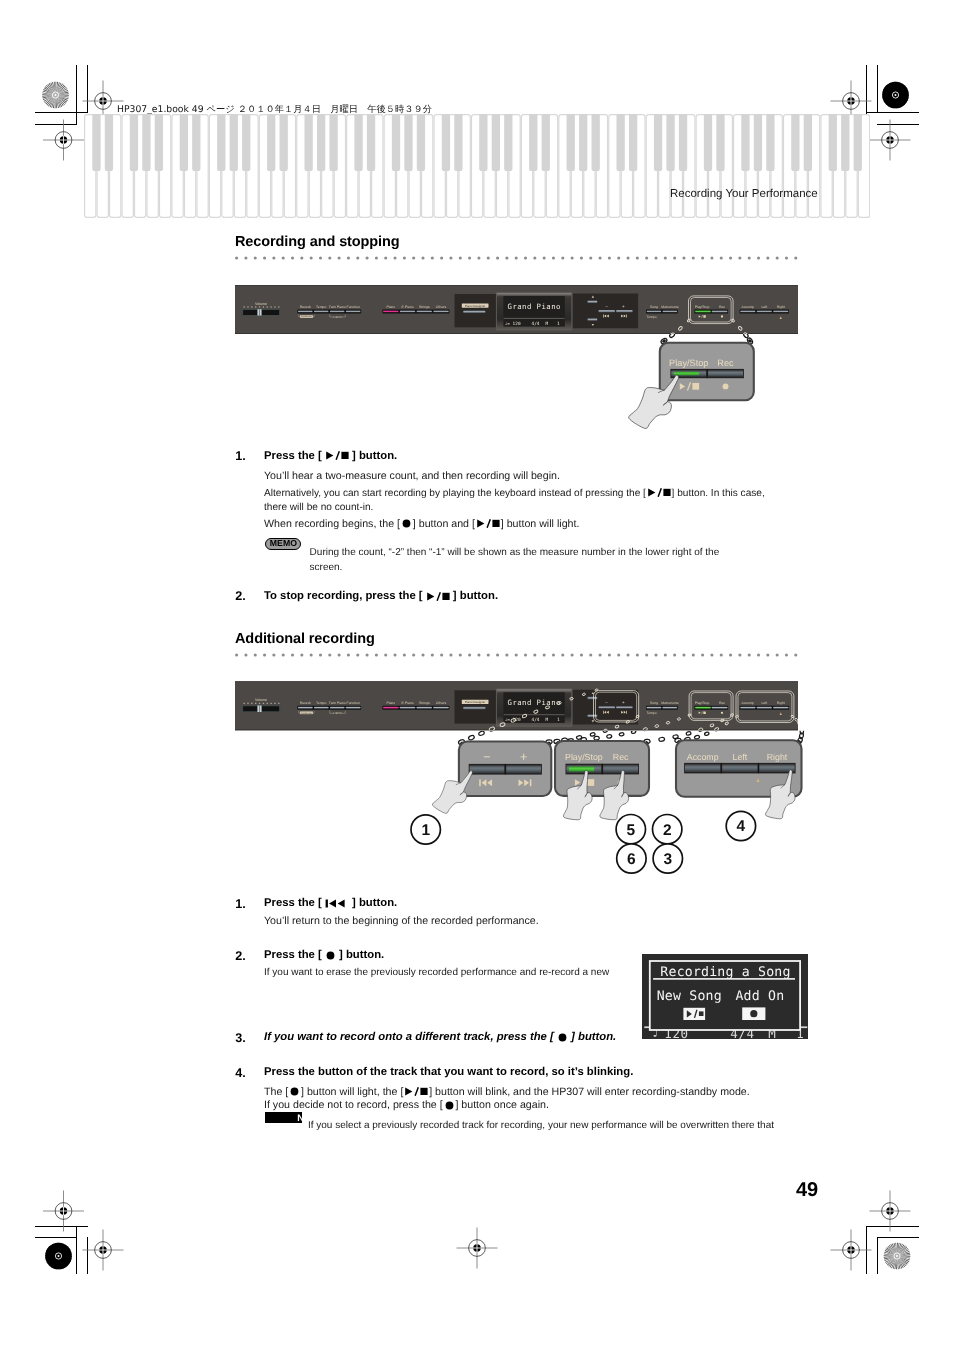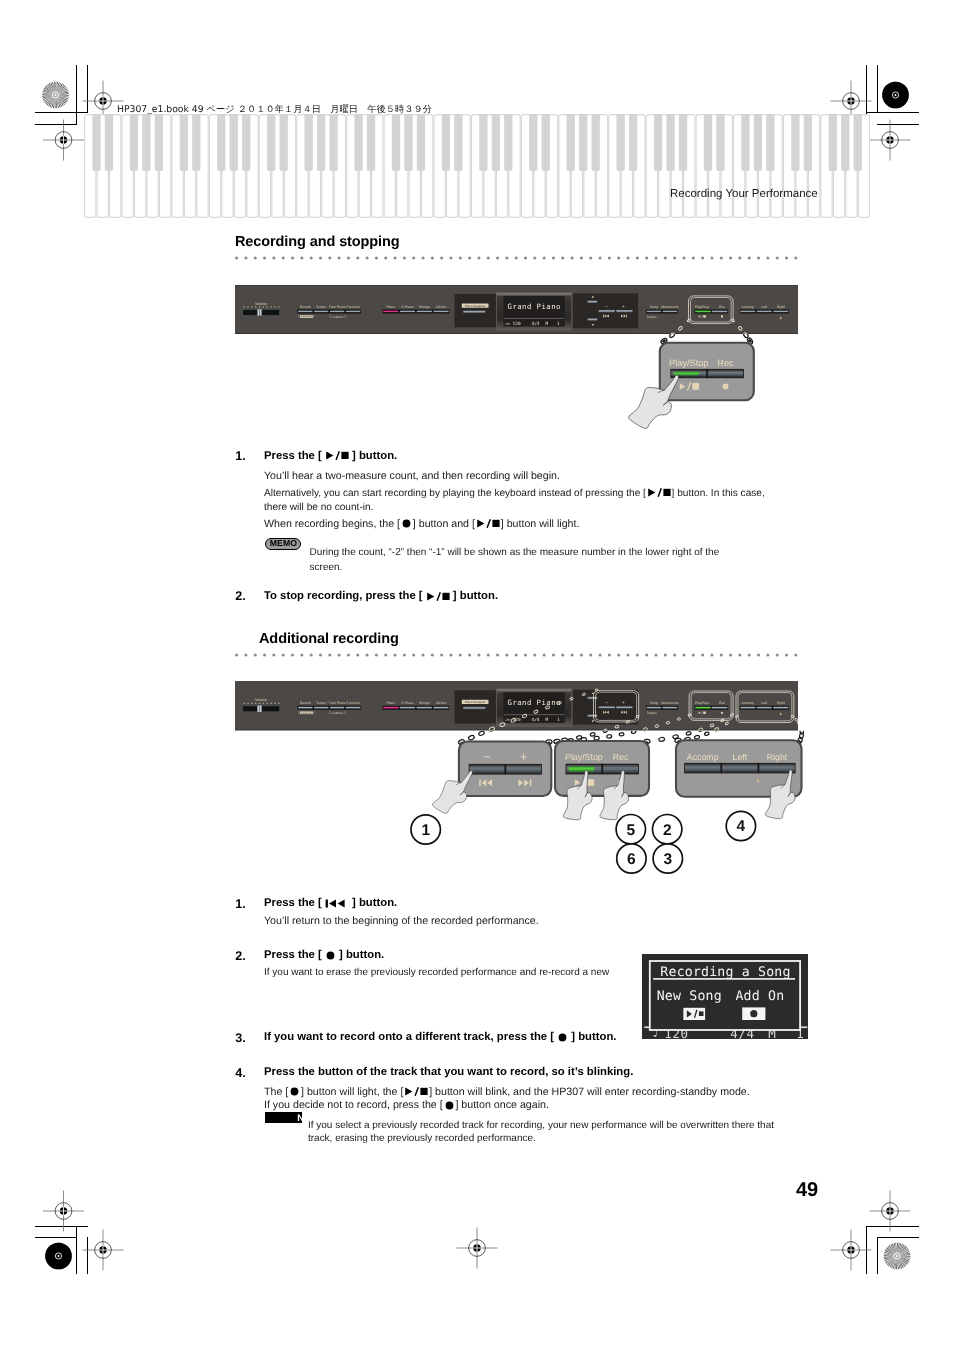--- a/index.html
+++ b/index.html
@@ -666,21 +666,21 @@
         <rect x="504.6" y="24.5" width="49.4" height="3.9" rx="0.6" fill="#131313"></rect>
         <rect x="505.40000000000003" y="25.55" width="14.866666666666665" height="1.7999999999999998" rx="0.4" fill="url(#btng)"></rect>
         <rect x="521.8666666666667" y="25.55" width="14.866666666666665" height="1.7999999999999998" rx="0.4" fill="url(#btng)"></rect>
         <rect x="538.3333333333333" y="25.55" width="14.866666666666665" height="1.7999999999999998" rx="0.4" fill="url(#btng)"></rect>
         <text x="545.7666666666667" y="33.6" font-family="DejaVu Sans, sans-serif" font-size="3.4" fill="#d8b77a" text-anchor="middle">♟</text>
         <rect x="453.5" y="10.9" width="44.6" height="27.7" rx="5.0" fill="none" stroke="#f2ecde" stroke-width="0.72"></rect>
         <rect x="455.5" y="12.5" width="40.6" height="24.5" rx="3.8" fill="none" stroke="#f2ecde" stroke-width="0.62"></rect>
       </svg>
   </div>
 
-  <div class="h2" style="left:235px;top:631px;margin-left:24px;">Additional recording</div>
+  <div class="h2" style="left:235px;top:631px;">Additional recording</div>
   <svg class="dotrule" style="left:235px;top:653px;width:572px;height:4px" viewBox="0 0 572 4">
       <circle cx="1.6" cy="2" r="1.55" fill="#8c8c8c"></circle>
       <circle cx="10.92" cy="2" r="1.55" fill="#8c8c8c"></circle>
       <circle cx="20.240000000000002" cy="2" r="1.55" fill="#8c8c8c"></circle>
       <circle cx="29.560000000000002" cy="2" r="1.55" fill="#8c8c8c"></circle>
       <circle cx="38.88" cy="2" r="1.55" fill="#8c8c8c"></circle>
       <circle cx="48.2" cy="2" r="1.55" fill="#8c8c8c"></circle>
       <circle cx="57.52" cy="2" r="1.55" fill="#8c8c8c"></circle>
       <circle cx="66.84" cy="2" r="1.55" fill="#8c8c8c"></circle>
       <circle cx="76.16" cy="2" r="1.55" fill="#8c8c8c"></circle>
@@ -1287,21 +1287,21 @@
     <div class="stept" style="left:264px;top:949.2px;">
       <span>Press the [ </span><span class="gl"><svg width="11" height="9" viewBox="0 0 11 9" style="vertical-align:-0.5px">
             <circle cx="5.5" cy="4.5" r="3.9" fill="#000"></circle>
           </svg></span><span> ] button.</span>
     </div>
     <div class="body" style="left:264px;top:965.8px;width:400px;font-size:10.0px;">
       <div class="nb">If you want to erase the previously recorded performance and re-record a new</div>
     </div>
 
     <div class="num" style="left:235.3px;top:1030.6px;">3.</div>
-    <div class="stept" style="left:264px;top:1031.2px;">
+    <div class="stept" style="left:264px;top:1031.2px;font-style:italic;">
       <span>If you want to record onto a different track, press the [ </span><span class="gl"><svg width="11" height="9" viewBox="0 0 11 9" style="vertical-align:-0.5px">
             <circle cx="5.5" cy="4.5" r="3.9" fill="#000"></circle>
           </svg></span><span> ] button.</span>
     </div>
 
     <div class="num" style="left:235.3px;top:1065.6px;">4.</div>
     <div class="stept" style="left:264px;top:1066.2px;">Press the button of the track that you want to record, so it’s blinking.</div>
     <div class="body" style="left:264px;top:1085.8px;width:560px;line-height:12.6px;">
       <div class="nb">The [ <span class="gl"><svg width="11" height="9" viewBox="0 0 11 9" style="vertical-align:-0.5px">
               <circle cx="5.5" cy="4.5" r="3.9" fill="#000"></circle>
@@ -1310,21 +1310,20 @@
               <path d="M 11.1,8.8 L 14.3,0.2" stroke="#000" stroke-width="1.45"></path>
               <rect x="16.4" y="0.8" width="7.2" height="7.2" fill="#000"></rect>
             </svg></span> ] button will blink, and the HP307 will enter recording-standby mode.</div>
       <div class="nb">If you decide not to record, press the [ <span class="gl"><svg width="11" height="9" viewBox="0 0 11 9" style="vertical-align:-0.5px">
               <circle cx="5.5" cy="4.5" r="3.9" fill="#000"></circle>
             </svg></span> ] button once again.</div>
     </div>
     <div class="badge note" style="left:265.2px;top:1111.7px;padding-left:32px;">NOTE</div>
     <div class="body" style="left:308px;top:1118.5px;width:500px;font-size:9.98px;">
       <div class="nb">If you select a previously recorded track for recording, your new performance will be overwritten there that</div>
-      <div class="nb">track, erasing the previously recorded performance.</div>
     </div>
   </div>
 
   <div id="content"></div>
 
   <div class="abs" style="left:796px;top:1178.5px;font-size:20px;font-weight:bold;color:#000;letter-spacing:-0.2px;">49</div>
 
 </div>
 
 </body></html>

